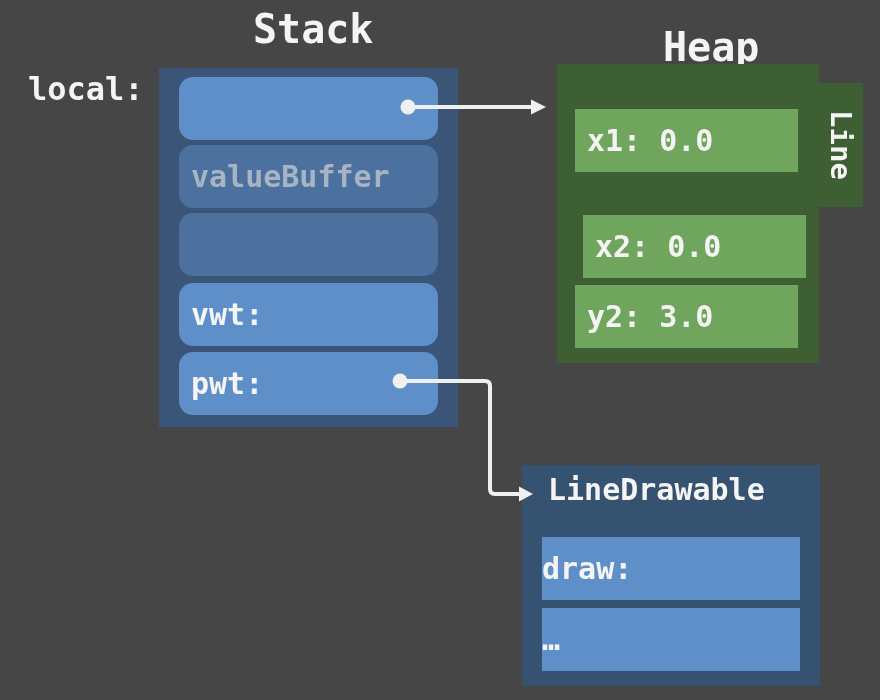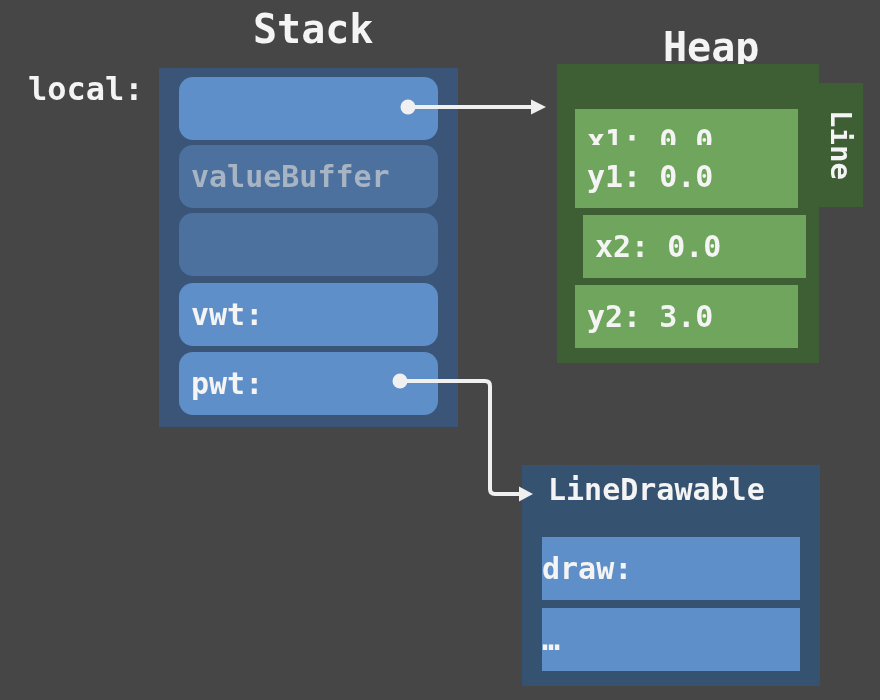--- a/index.html
+++ b/index.html
@@ -76,21 +76,20 @@
 <div class="abs stack-box">
   <div class="row light" style="top:9px;"></div>
   <div class="row muted muted-text" style="top:77px;">valueBuffer</div>
   <div class="row muted" style="top:145px;"></div>
   <div class="row light" style="top:284px;">pwt:</div>
   <div class="row light" style="top:215px;">vwt:</div>
 </div>
 
 <div class="abs heap-box">
   <div class="row" style="top:12px;margin-top:33px;">x1: 0.0</div>
-  <div class="row" style="top:81px;">y1: 0.0</div>
   <div class="row" style="top:151px;margin-left:8px;">x2: 0.0</div>
   <div class="row" style="top:221px;text-align:right;">y2: 3.0</div>
 </div>
 
 <div class="abs heap-tab">Line</div>
 
 <div class="abs wt-box">
   <div class="wt-title">LineDrawable</div>
   <div class="row" style="top:72px;">draw:</div>
   <div class="row" style="top:143px;">…</div>

